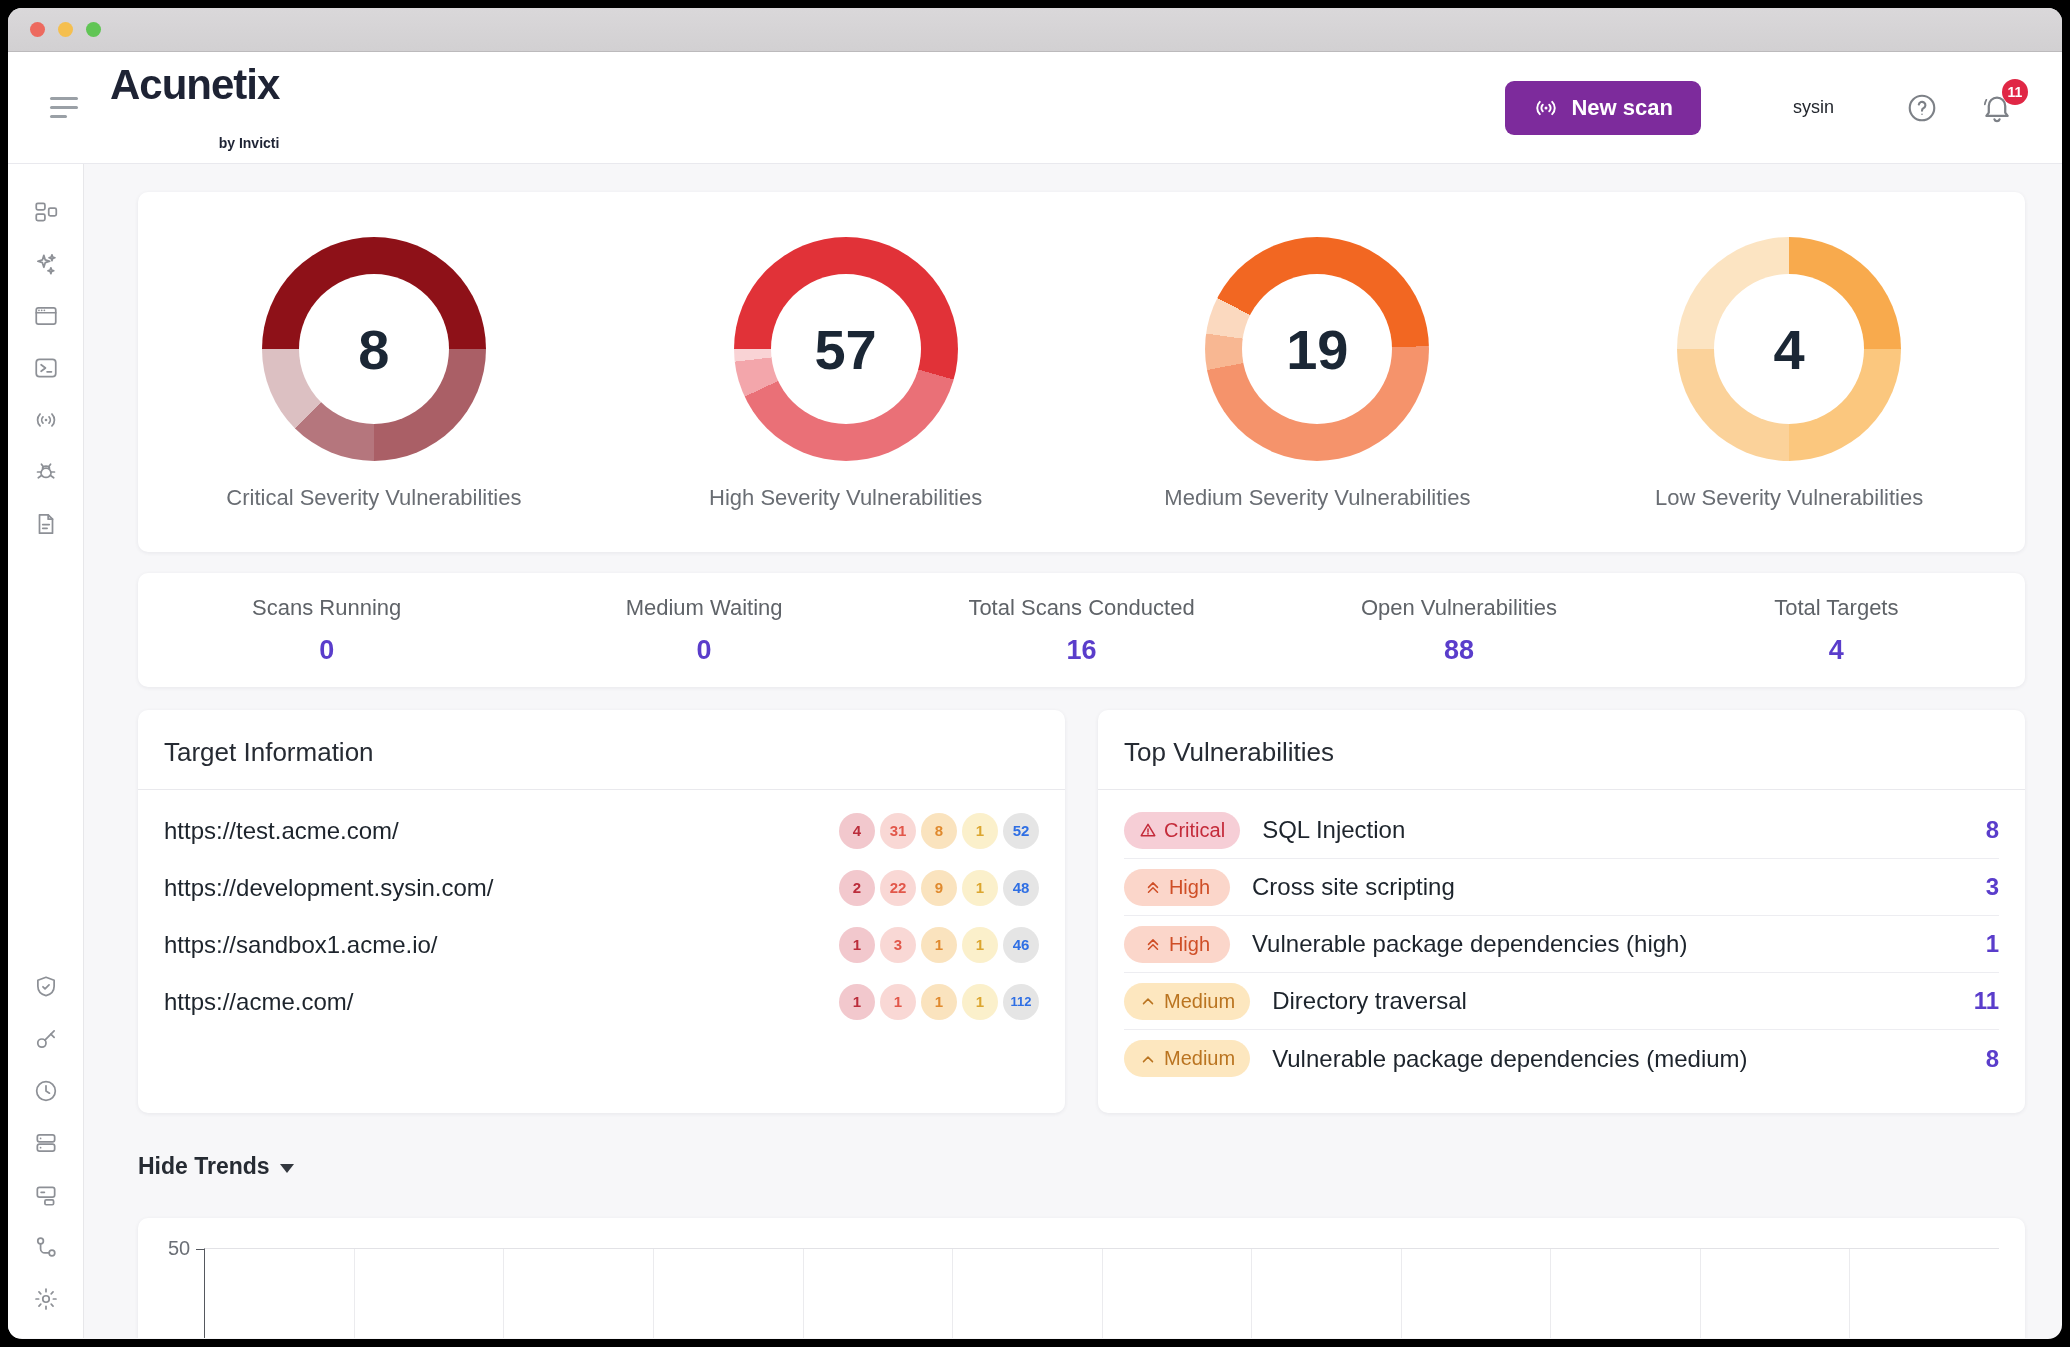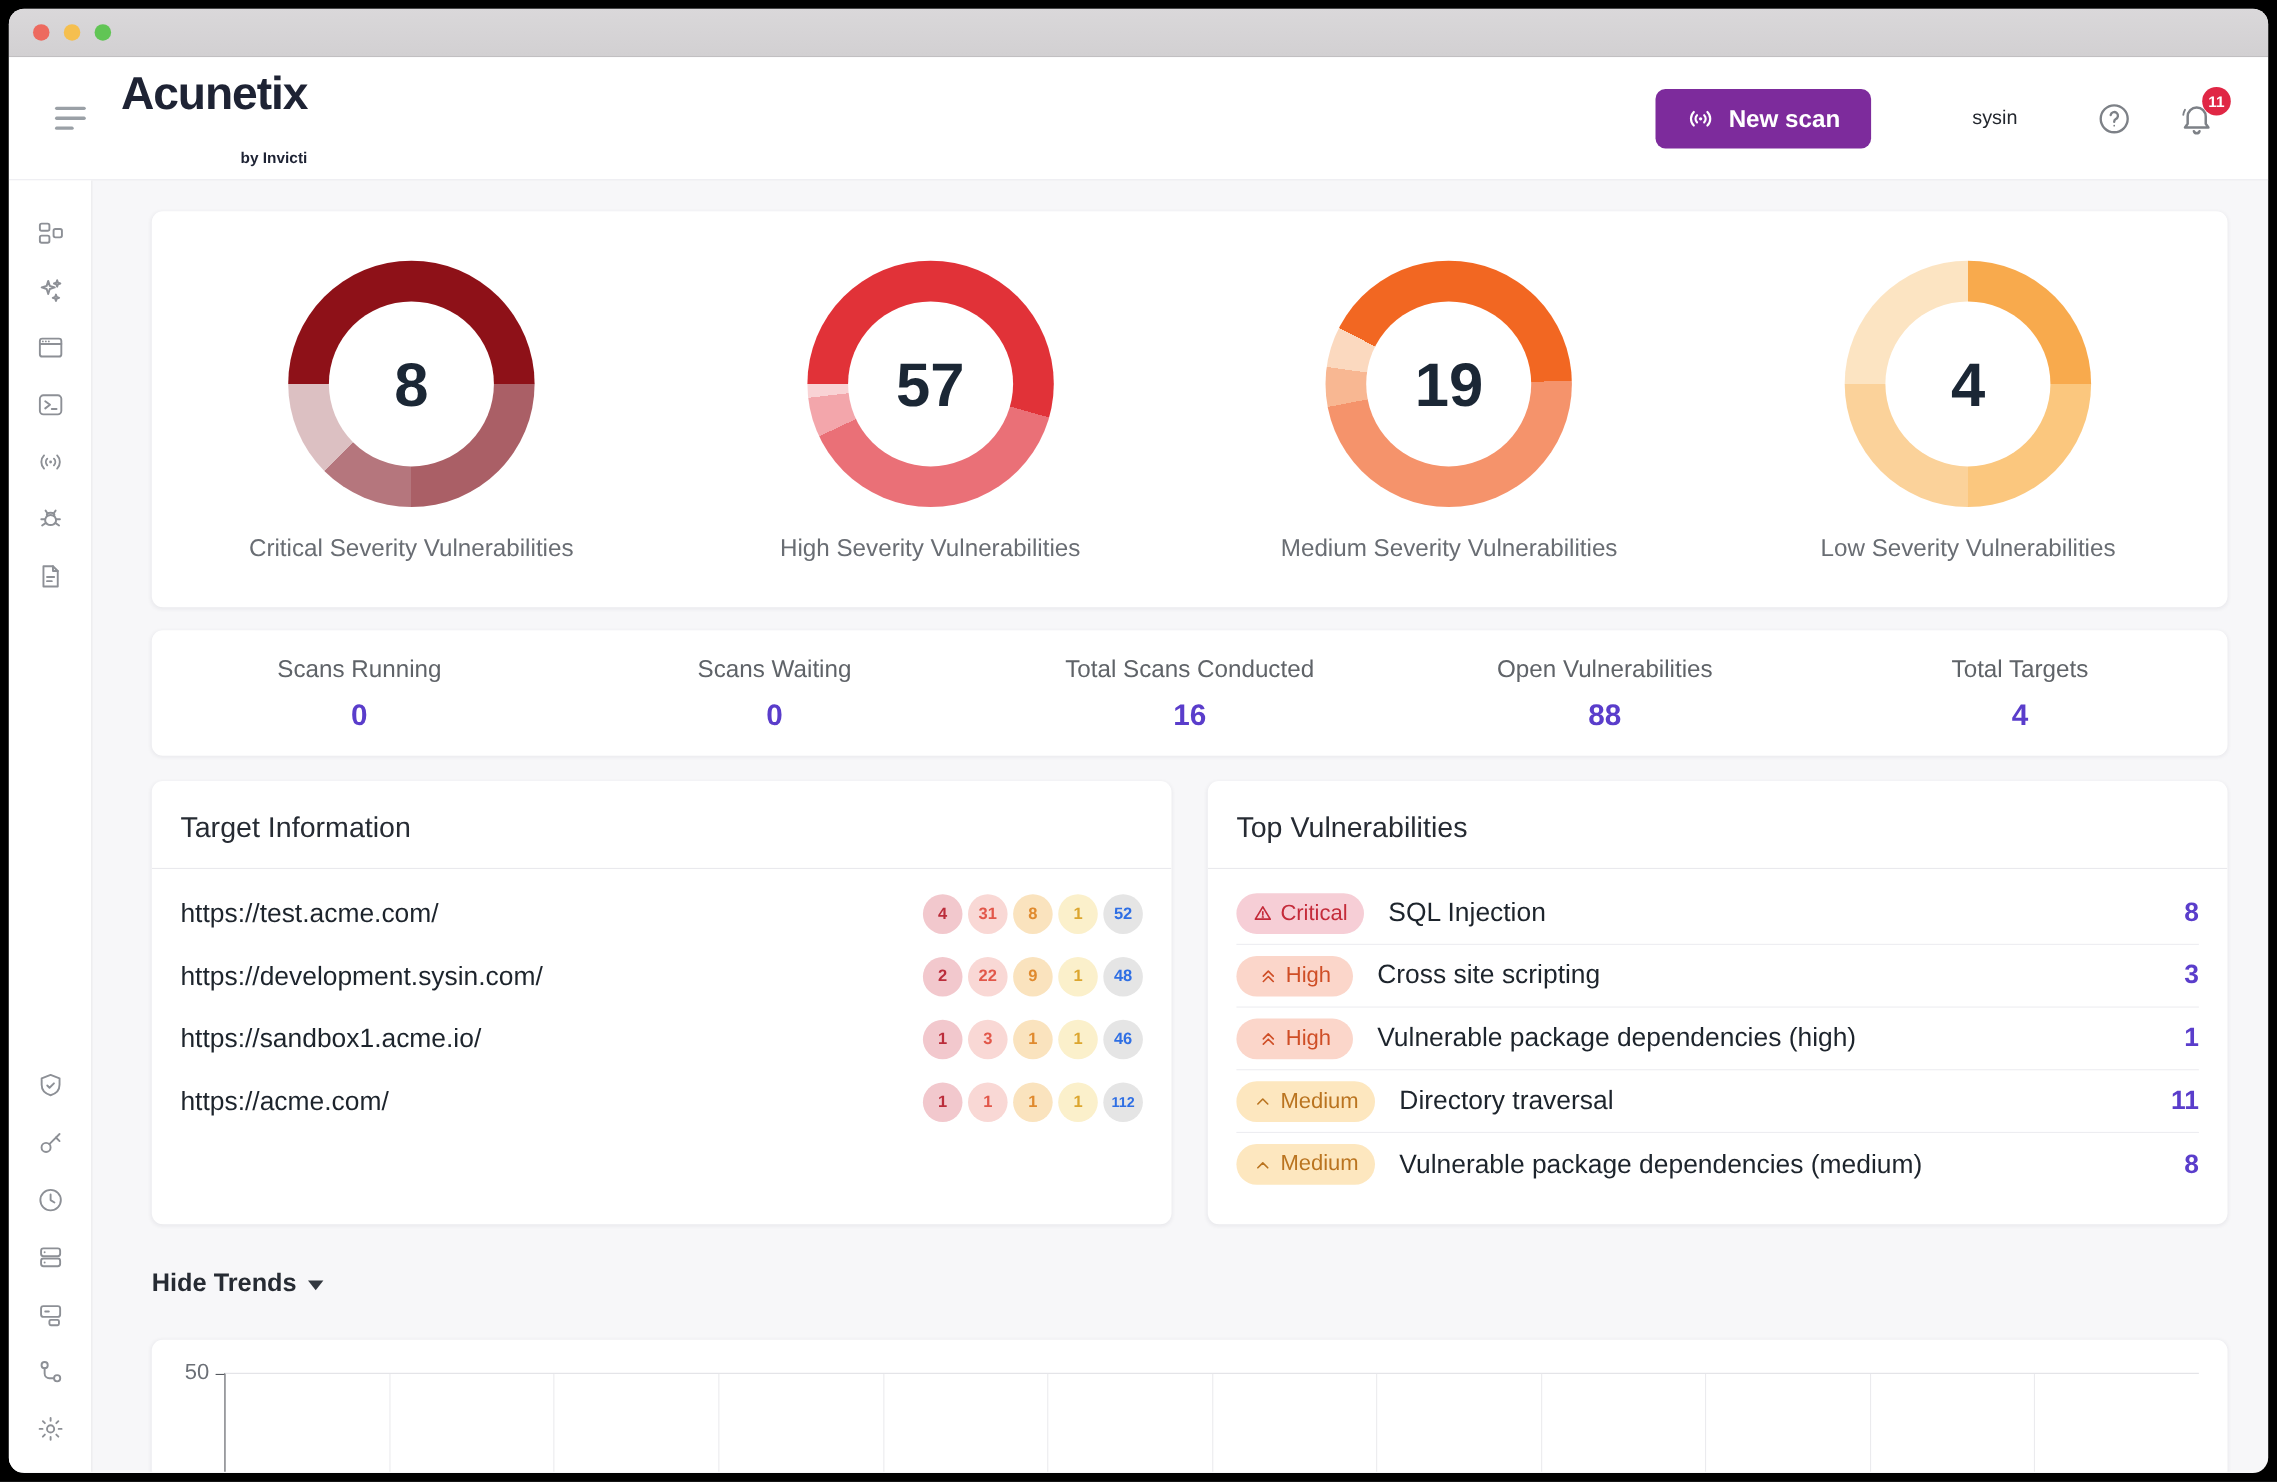--- a/index.html
+++ b/index.html
@@ -296,21 +296,21 @@
           <div class="donut-label">Low Severity Vulnerabilities</div>
         </div>
       </div>
 
       <div class="card stats-row">
         <div class="stat">
           <div class="stat-label">Scans Running</div>
           <div class="stat-value">0</div>
         </div>
         <div class="stat">
-          <div class="stat-label">Scans Waiting</div>
+          <div class="stat-label">Medium Waiting</div>
           <div class="stat-value">0</div>
         </div>
         <div class="stat">
           <div class="stat-label">Total Scans Conducted</div>
           <div class="stat-value">16</div>
         </div>
         <div class="stat">
           <div class="stat-label">Open Vulnerabilities</div>
           <div class="stat-value">88</div>
         </div>

